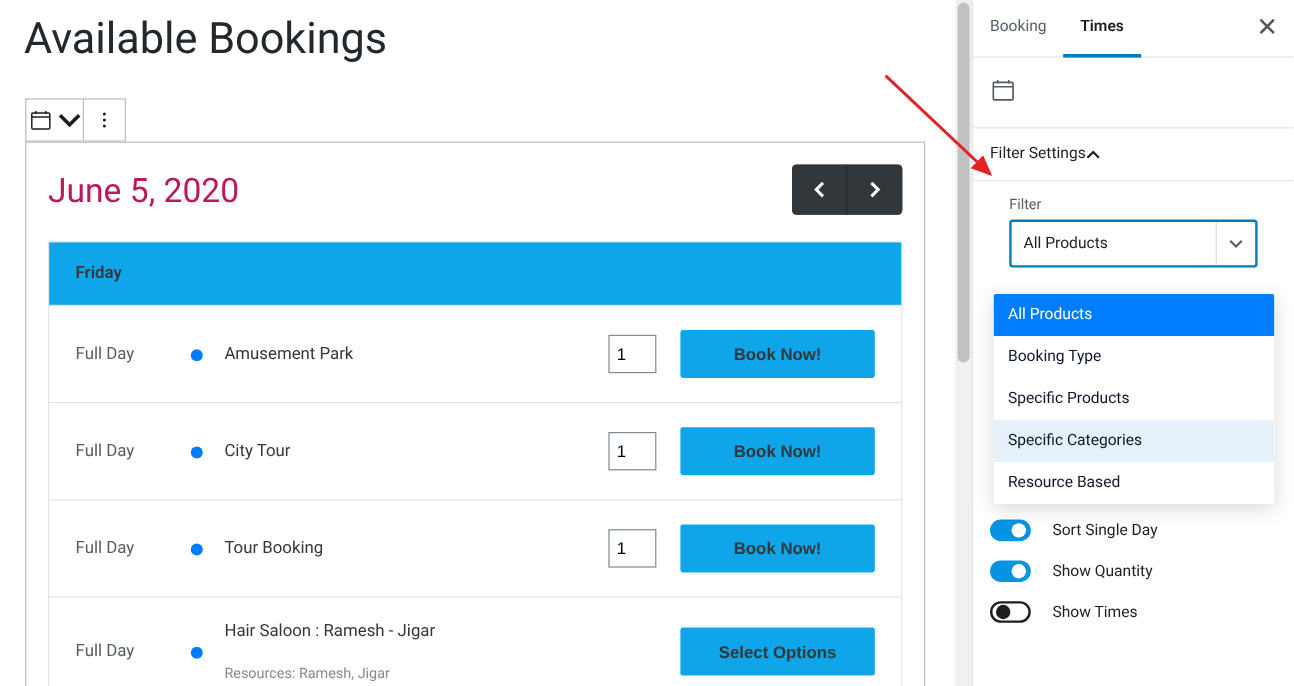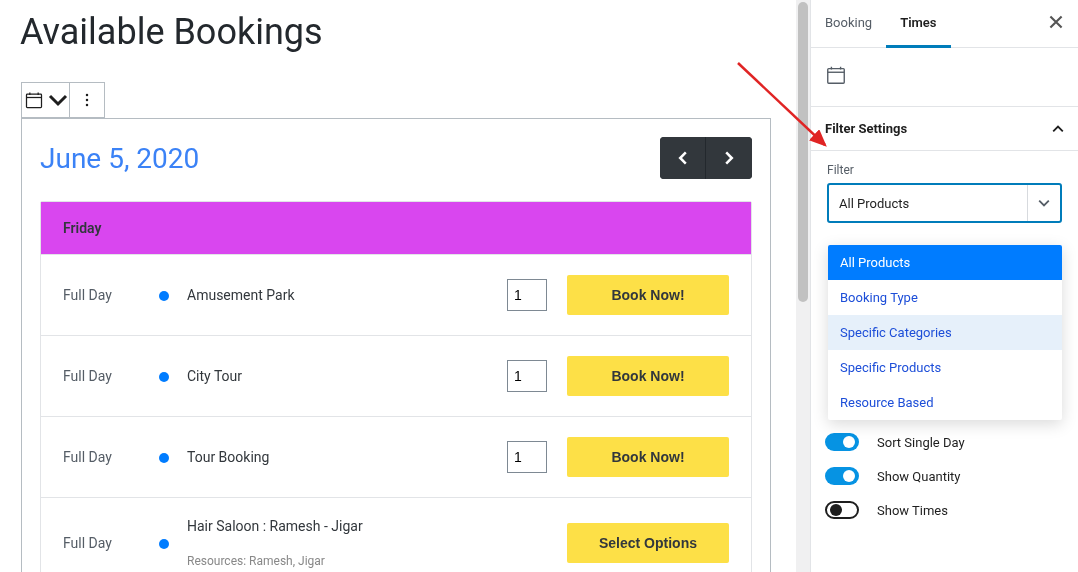--- a/index.html
+++ b/index.html
@@ -10,62 +10,62 @@
 
   .block-wrap { border: 1px solid transparent; }
   .toolbar-row { display: flex; }
   .toolbar-btn { border: 1px solid #b5bcc2; background: #fff; height: 36px; display: flex; align-items: center; justify-content: center; }
   .toolbar-btn.icon-cal { width: 48px; border-right: none; }
   .toolbar-btn.icon-more { width: 36px; }
   .toolbar-btn svg { width: 20px; height: 20px; }
 
   .block-body { border: 1px solid #b5bcc2; width: 750px; padding: 18px 18px 0 18px; }
   .date-row { display: flex; align-items: center; justify-content: space-between; margin-bottom: 22px; }
-  .date-title { font-size: 28px; font-weight: 400; color: #3b82f6; }
+  .date-title { font-size: 28px; font-weight: 400; color: #be185d; }
   .nav-group { display: flex; background: #32373c; border-radius: 4px; overflow: hidden; }
   .nav-btn { width: 46px; height: 42px; background: #32373c; display: flex; align-items: center; justify-content: center; color: #fff; border: none; }
   .nav-btn:first-child { border-right: 1px solid #23282d; }
 
   .day-card { border: 1px solid #e2e4e7; border-radius: 2px; }
-  .day-header { padding: 18px 22px; font-weight: 600; color: #32373c; font-size: 14px; border-bottom: 1px solid #e2e4e7; background: #d946ef; }
+  .day-header { padding: 18px 22px; font-weight: 600; color: #32373c; font-size: 14px; border-bottom: 1px solid #e2e4e7; background: #0ea5e9; }
   .booking-row { display: flex; align-items: center; padding: 20px 22px; border-bottom: 1px solid #e2e4e7; }
   .booking-row:last-child { border-bottom: none; }
   .col-time { width: 96px; color: #555d66; font-size: 14px; }
   .col-dot { width: 28px; }
   .dot { width: 10px; height: 10px; border-radius: 50%; background: #007cff; display: inline-block; }
   .col-title { flex: 1; color: #32373c; font-size: 14px; }
   .col-title .sub { color: #888; font-size: 12px; margin-top: 20px; }
   .col-qty { width: 56px; }
   .qty-input { width: 40px; height: 32px; border: 1px solid #7e8993; text-align: left; padding: 0 6px; font-size: 14px; }
   .col-action { width: 166px; text-align: right; }
-  .action-btn { background: #fde047; border: none; padding: 12px 0; width: 162px; font-size: 14px; font-weight: 600; color: #32373c; border-radius: 2px; }
+  .action-btn { background: #0ea5e9; border: none; padding: 12px 0; width: 162px; font-size: 14px; font-weight: 600; color: #32373c; border-radius: 2px; }
 
   .rail-scroll { position: absolute; left: 796px; top: 0; width: 14px; height: 572px; background: #f0f0f1; }
   .rail-scroll .thumb { position: absolute; left: 2px; top: 2px; width: 10px; height: 300px; background: #c1c1c1; border-radius: 5px; }
 
   .sidebar { position: absolute; right: 0; top: 0; width: 268px; height: 572px; border-left: 1px solid #e2e4e7; background: #fff; }
   .sb-tabs { display: flex; align-items: center; border-bottom: 1px solid #e2e4e7; height: 48px; background: #fff; }
   .sb-tab { padding: 0 14px; height: 48px; display: flex; align-items: center; font-size: 13px; color: #555d66; border-bottom: 3px solid transparent; }
   .sb-tab.active { color: #1e1e1e; font-weight: 600; border-bottom-color: #007cba; }
   .sb-close { margin-left: auto; width: 44px; text-align: center; color: #555; }
 
   .sb-block-card { display: flex; padding: 14px 14px 16px 14px; border-bottom: 1px solid #e2e4e7; }
   .sb-block-icon { width: 30px; padding-top: 2px; color: #555d66;}
   .sb-block-title { font-weight: 600; font-size: 13px; color: #1e1e1e; }
   .sb-block-desc { font-size: 12px; color: #555d66; margin-top: 6px; }
 
-  .sb-panel-head { display: flex; align-items: center; justify-content: space-between; padding: 14px 14px; font-weight: 700; font-size: 13px; border-bottom: 1px solid #e2e4e7; }
-
-  .sb-panel-body { padding: 12px 16px; }
+  .sb-panel-head { display: flex; align-items: center; padding: 14px 14px; font-weight: 400; font-size: 13px; border-bottom: 1px solid #e2e4e7; }
+
+  .sb-panel-body { padding: 12px 30px; }
   .sb-label { font-size: 12px; color: #555d66; margin-bottom: 6px; }
   .sb-select { display: flex; align-items: center; justify-content: space-between; border: 2px solid #007cba; border-radius: 3px; height: 40px; padding: 0 10px; font-size: 13px; }
   .sb-select .chev { border-left: 1px solid #d7dade; height: 100%; display:flex; align-items:center; padding-left:10px; color:#555d66;}
 
   .dropdown { position: absolute; left: 828px; top: 245px; width: 234px; background: #fff; box-shadow: 0 4px 16px rgba(0,0,0,0.15); border-radius: 2px; overflow: hidden; z-index: 20; }
-  .dd-item { padding: 10px 12px; font-size: 13px; color: #1d4ed8; }
+  .dd-item { padding: 10px 12px; font-size: 13px; color: #0f172a; }
   .dd-item.selected { background: #007cff; color: #fff; }
   .dd-item.hover { background: #e6f0fa; }
 
   .toggle-row { display: flex; align-items: center; padding: 8px 14px; gap: 18px; }
   .toggle { width: 34px; height: 18px; border-radius: 9px; position: relative; }
   .toggle.on { background: #0693e3; }
   .toggle.off { background: #fff; border: 2px solid #1e1e1e; }
   .toggle .knob { width: 12px; height: 12px; border-radius: 50%; background: #fff; position: absolute; top: 3px; left: 18px; }
   .toggle.off .knob { background: #1e1e1e; left: 3px; top: 1px; width:12px;height:12px;}
   .toggle-label { font-size: 13px; color: #1e1e1e; }
@@ -219,22 +219,22 @@
           <div class="knob"></div>
         </div>
         <div class="toggle-label">Show Times</div>
       </div>
     </div>
 </div>
 
 <div class="dropdown" id="dd-host">
     <div class="dd-item selected">All Products</div>
     <div class="dd-item">Booking Type</div>
+    <div class="dd-item">Specific Products</div>
     <div class="dd-item hover">Specific Categories</div>
-    <div class="dd-item">Specific Products</div>
     <div class="dd-item">Resource Based</div>
   </div>
 
 <svg class="arrow-annot" width="120" height="110">
   <defs>
       <marker id="ah" markerWidth="8" markerHeight="8" refX="6" refY="3" orient="auto">
         <path d="M0,0 L7,3 L0,6 Z" fill="#e02424"></path>
       </marker>
     </defs>
   <line x1="8" y1="8" x2="95" y2="90" stroke="#e02424" stroke-width="2.5" marker-end="url(#ah)"></line>

